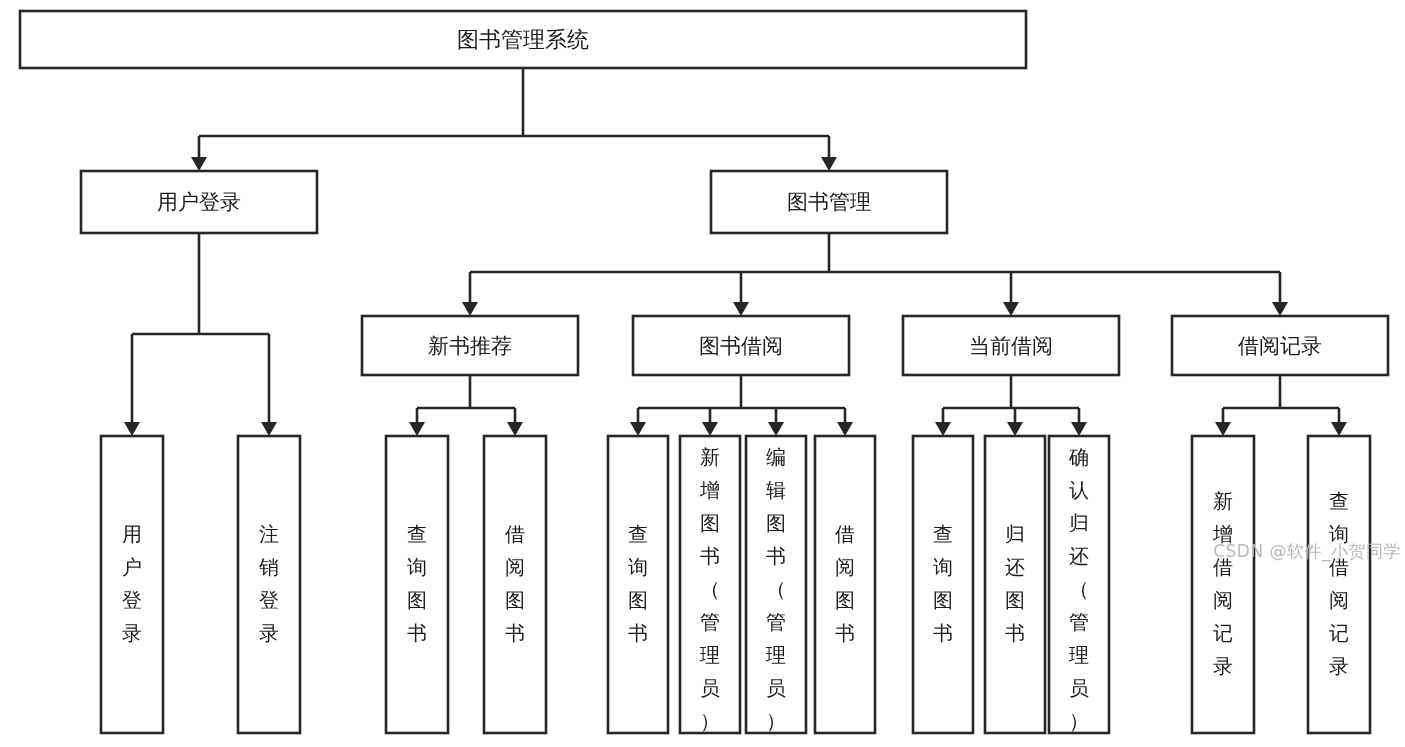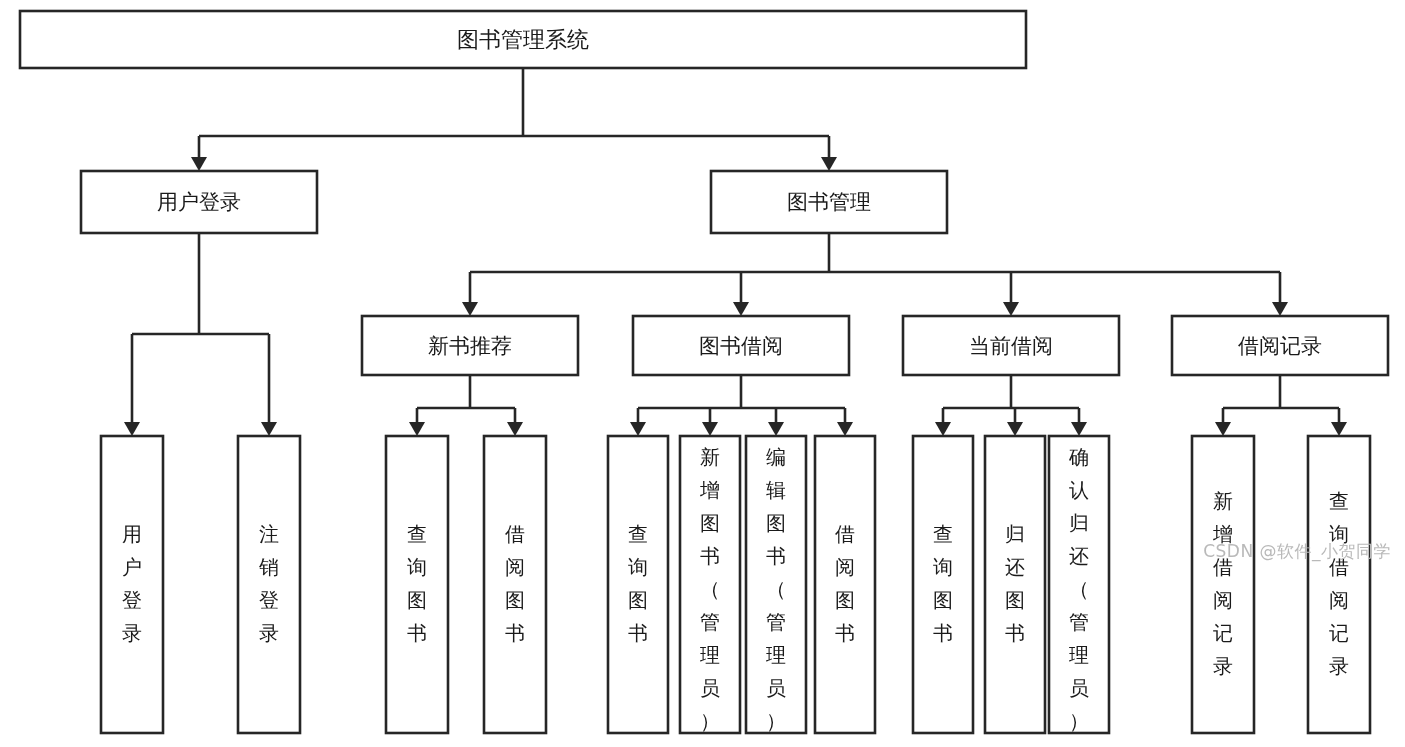--- a/index.html
+++ b/index.html
@@ -48,21 +48,21 @@
     stroke-width: 2.6;
     fill: none;
     stroke-linecap: butt;
   }
   .arrow-head {
     fill: #262626;
     stroke: none;
   }
   .watermark {
     position: absolute;
-    right: 14px;
+    right: 4px;
     bottom: 6px;
     font-family: "DejaVu Sans", "Liberation Sans", sans-serif;
     font-size: 17px;
     color: #b9b9b9;
     white-space: nowrap;
     letter-spacing: 0.5px;
     pointer-events: none;
   }
 </style>
 </head>

